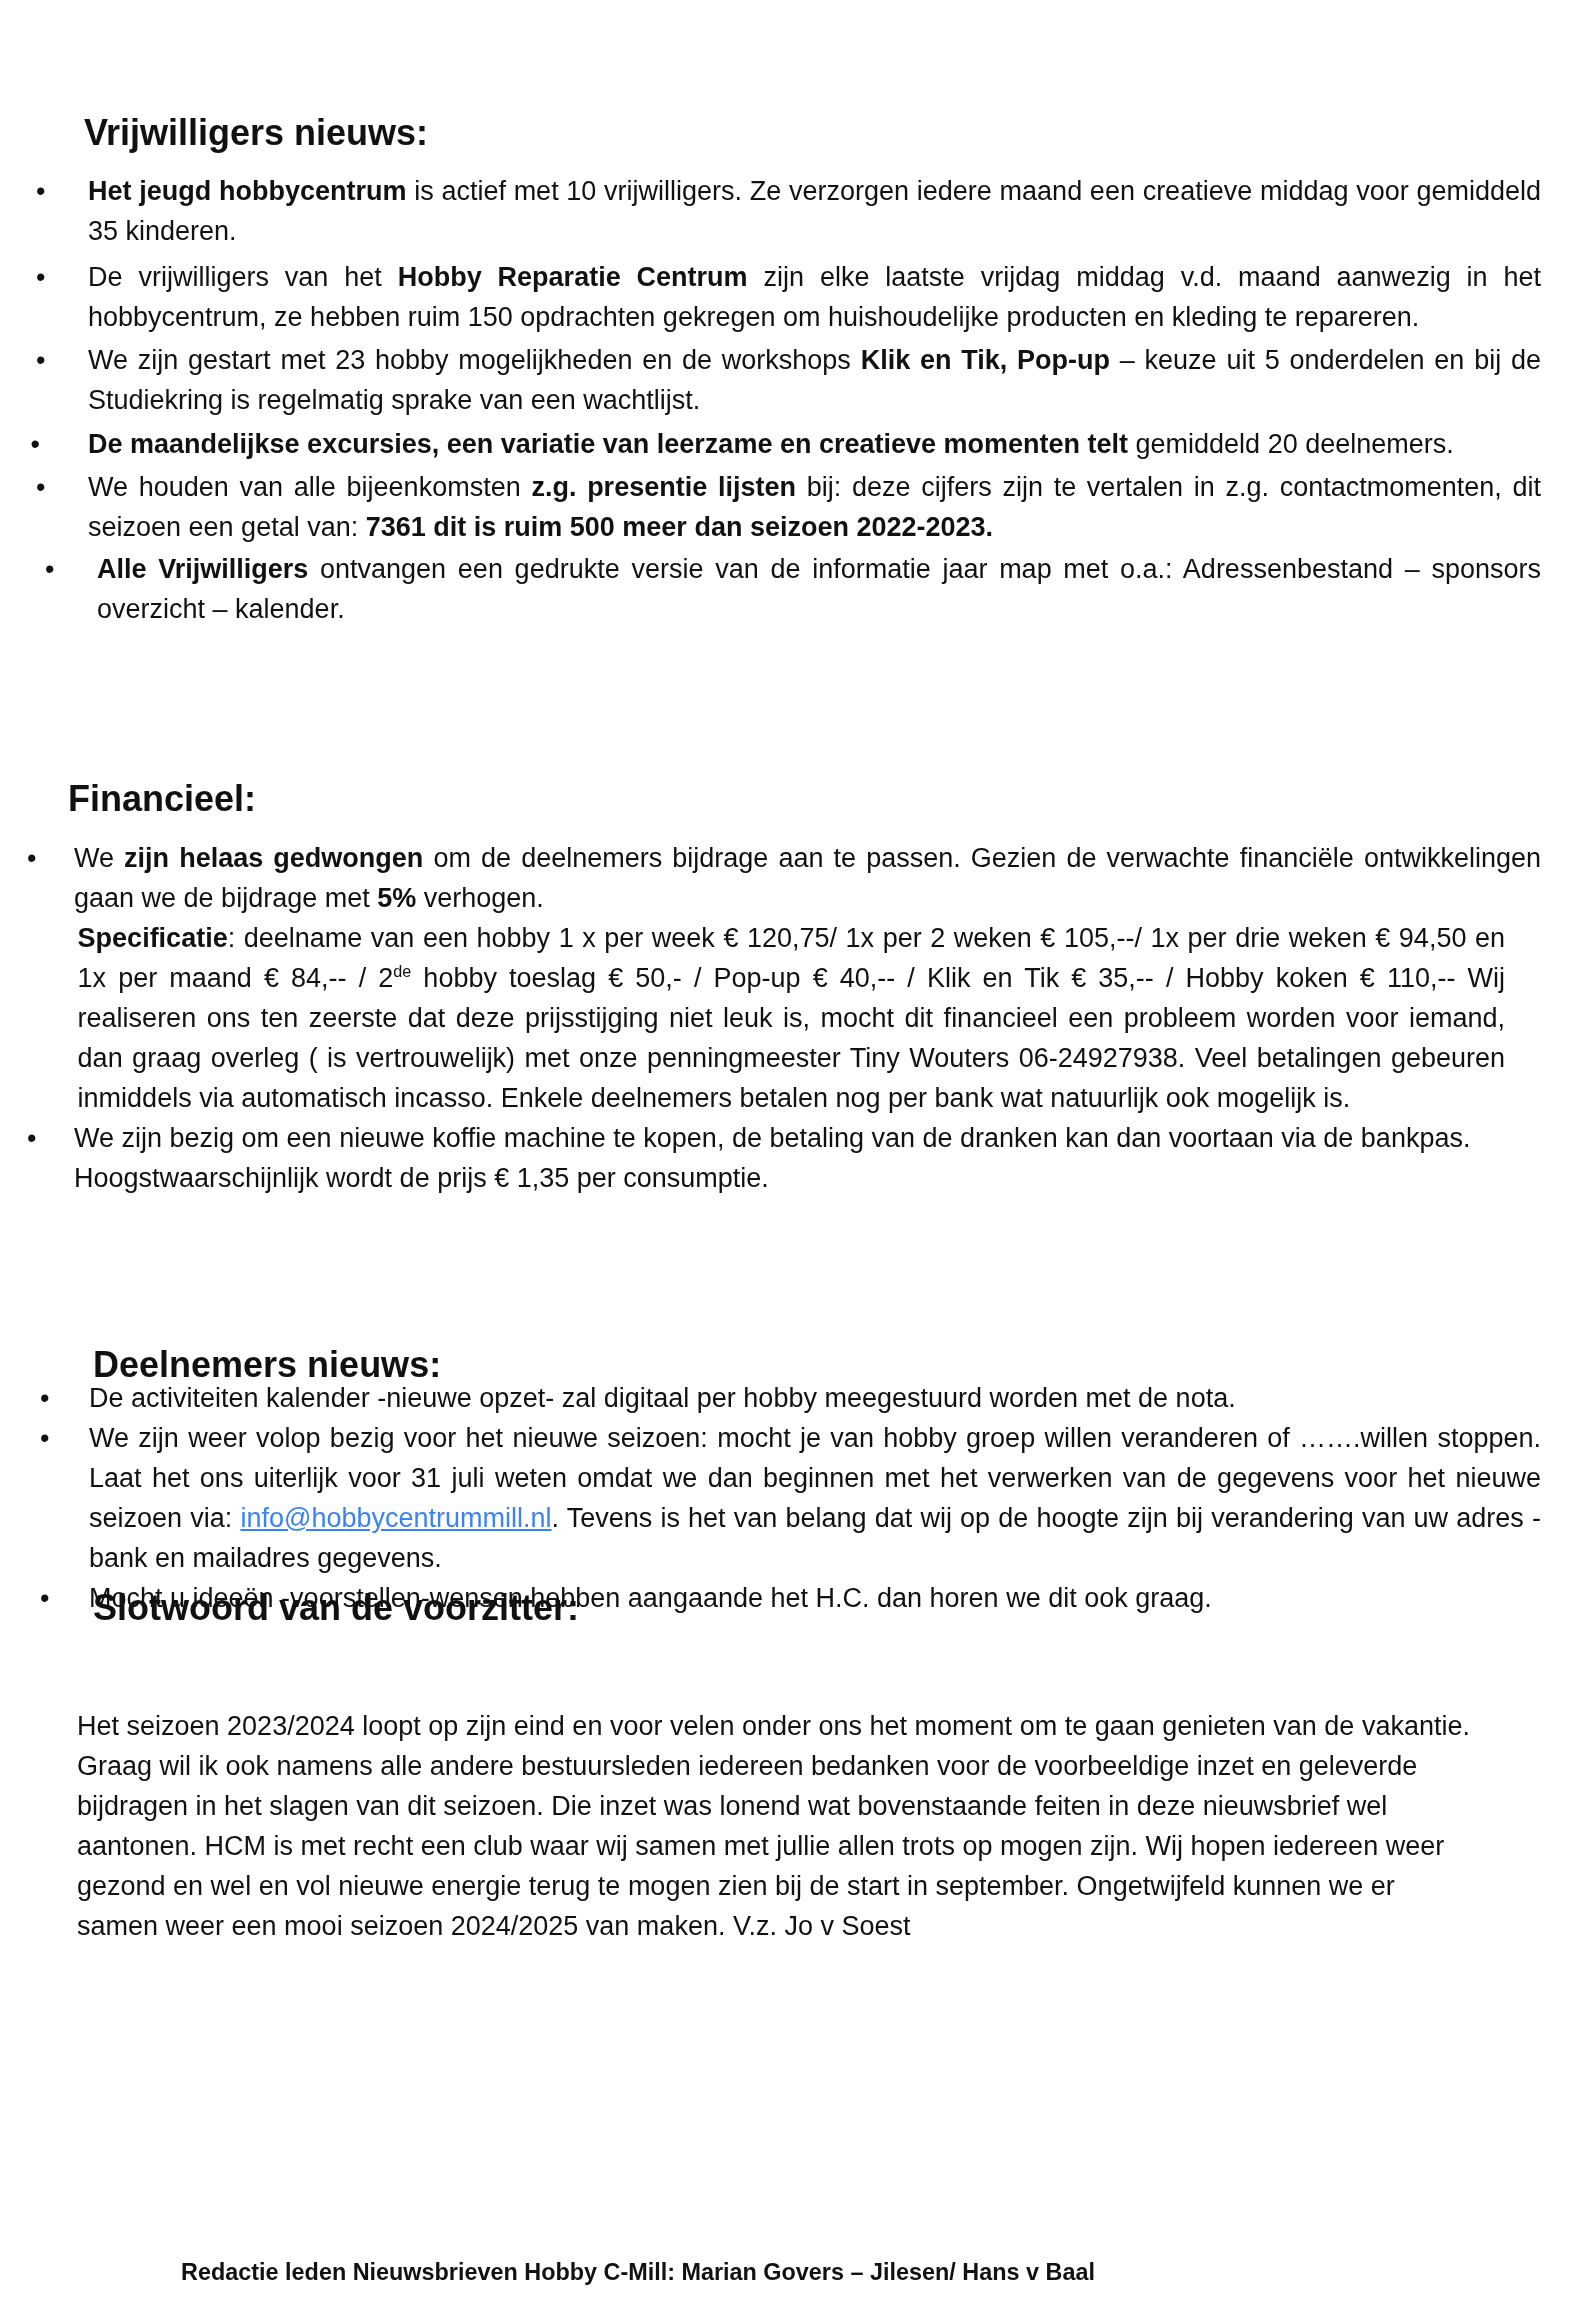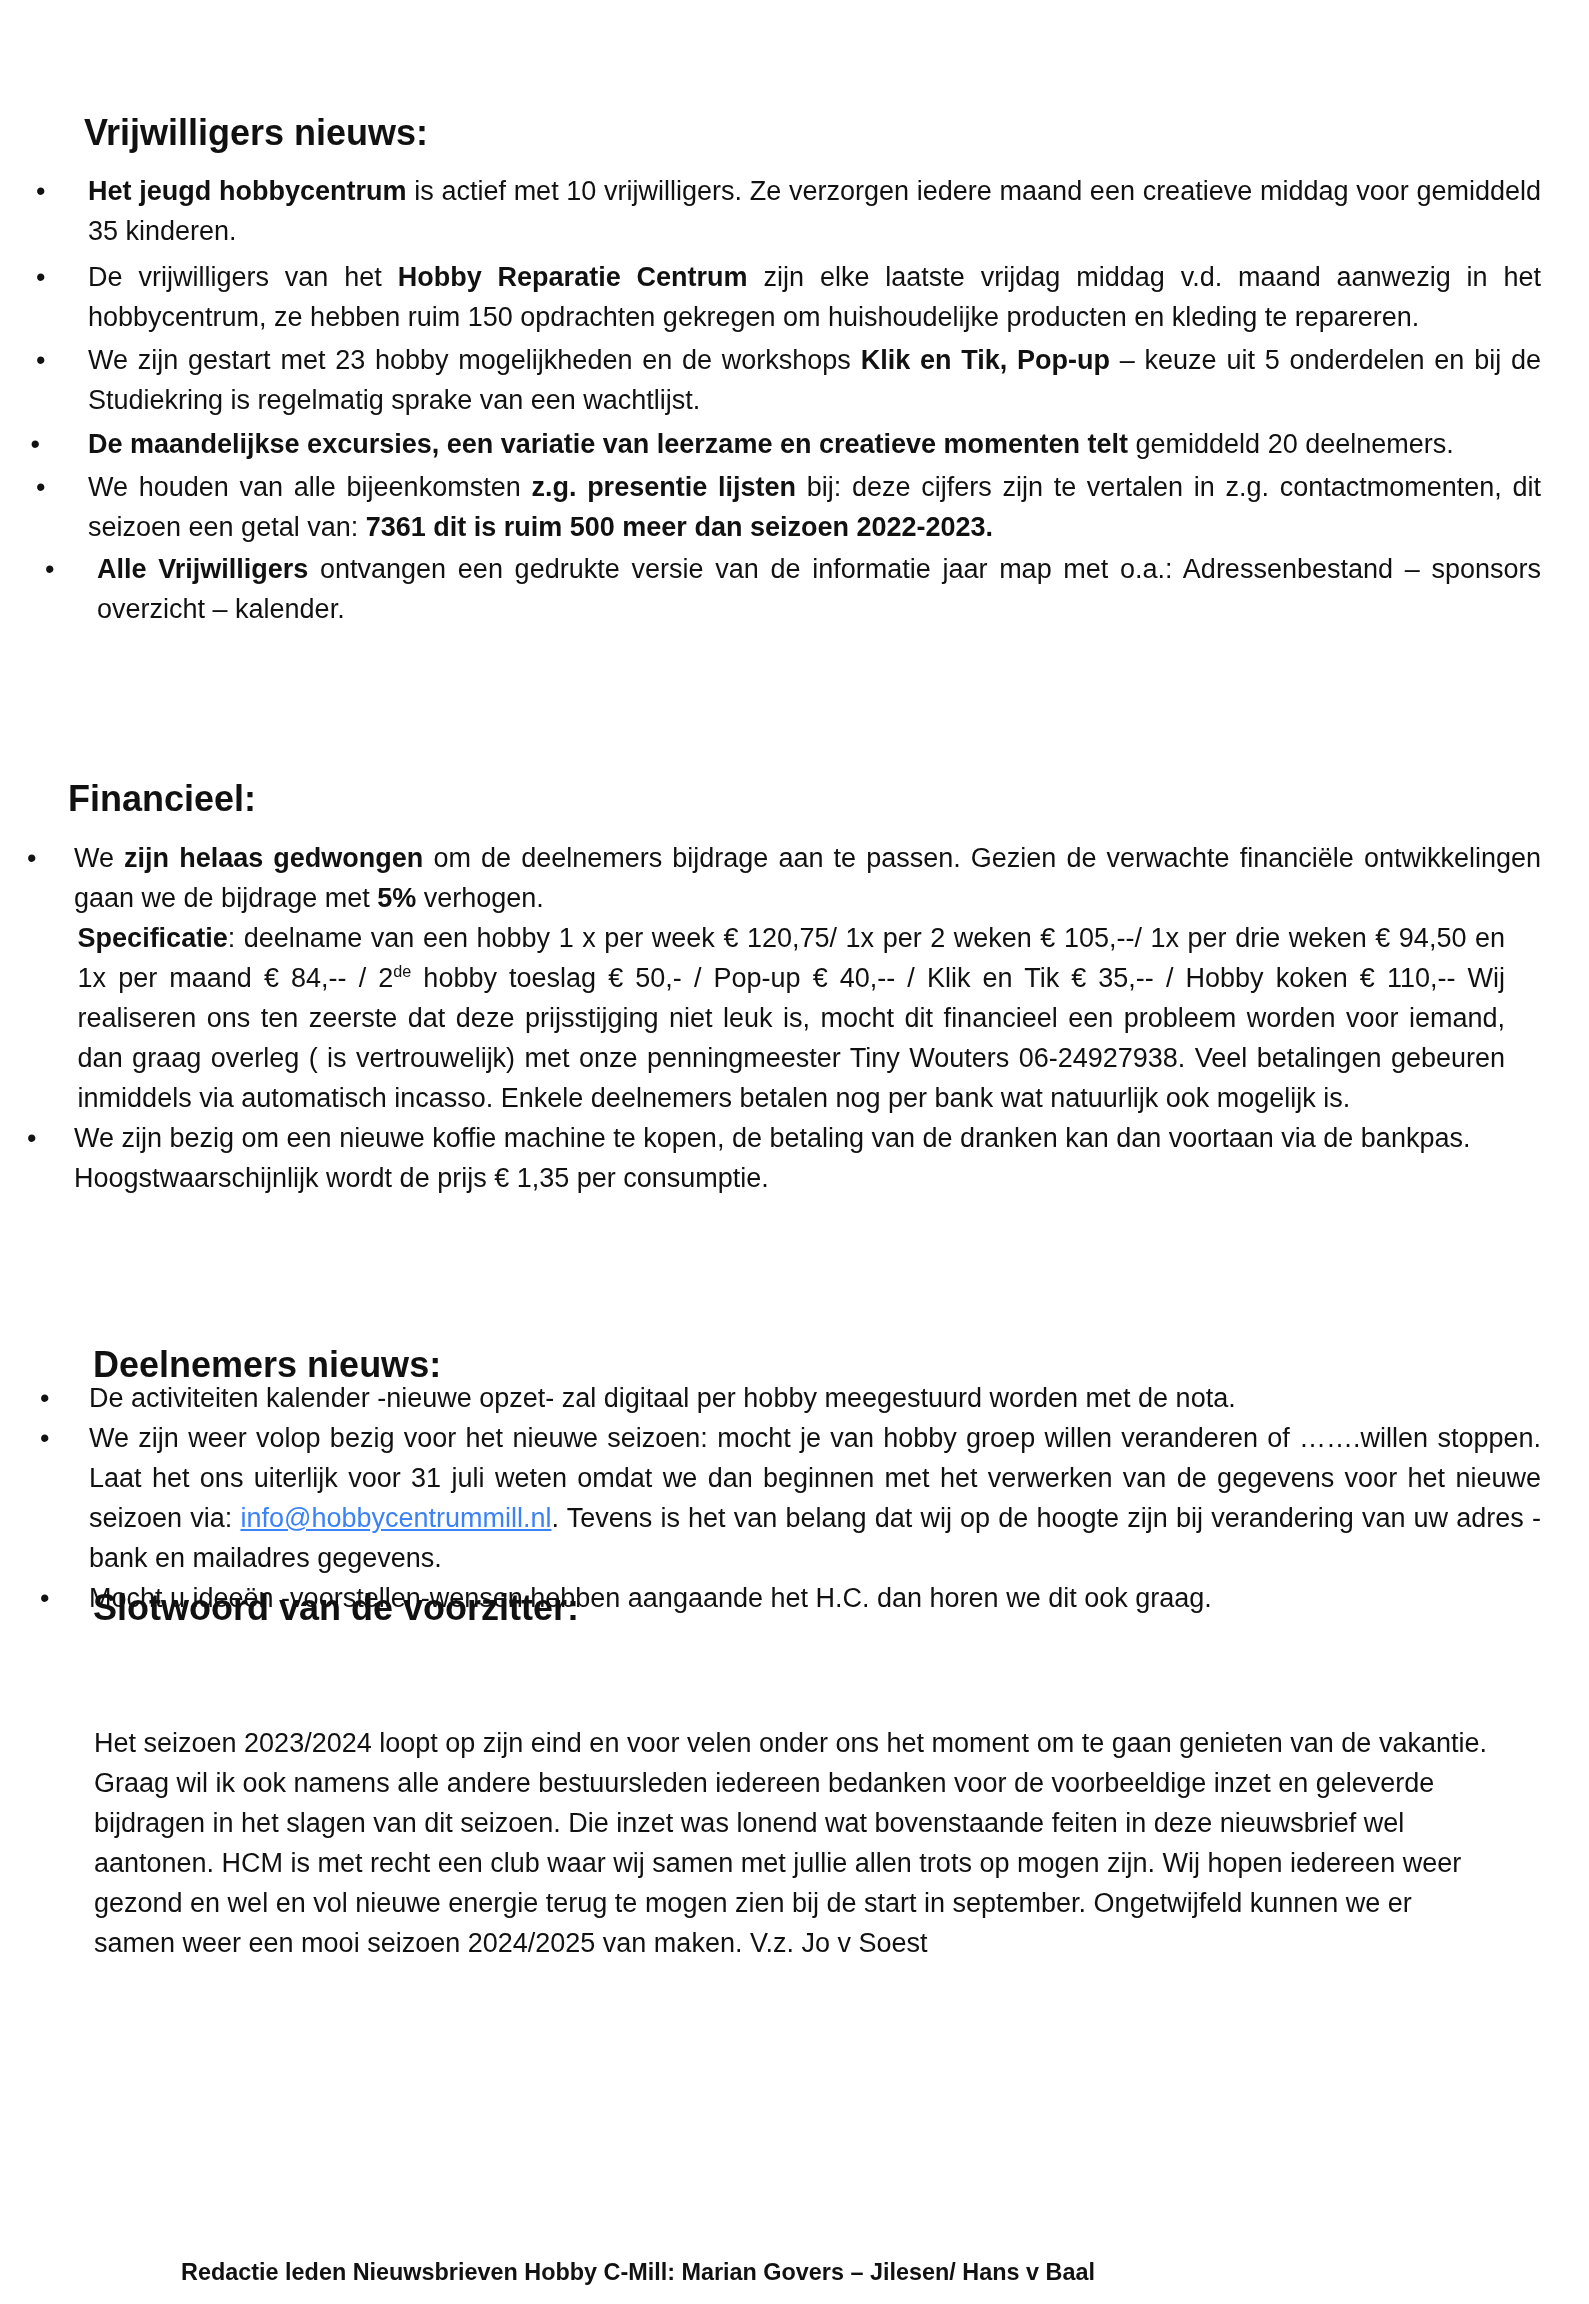--- a/index.html
+++ b/index.html
@@ -5,21 +5,21 @@
   html, body { margin: 0; padding: 0; background: #ffffff; }
   body { width: 1590px; height: 2304px; position: relative; overflow: hidden;
          font-family: "Liberation Sans", sans-serif; color: #111; }
   .h { position: absolute; font-weight: bold; font-size: 36px; line-height: 43px; margin: 16px; }
   .ul { position: absolute; margin: 0; padding: 0; list-style: none; }
   .li { position: relative; font-size: 27px; line-height: 40px; }
   .bul { position: absolute; top: 0; font-size: 27px; line-height: 40px; }
   .just { text-align: justify; text-align-last: left; }
   b { font-weight: bold; }
   a.mail { color: #3b82f6; text-decoration: underline; }
-  .para { position: absolute; font-size: 27px; line-height: 40px; margin: 17px; }
+  .para { position: absolute; font-size: 27px; line-height: 40px; margin: 0; }
   .footer { position: absolute; left: 0; width: 1276px; text-align: center;
             font-size: 23.4px; font-weight: bold; top: 2257px; line-height: 31px; }
   sup { font-size: 60%; line-height: 0; }
 </style>
 </head>
 <body>
 
 <h2 class="h" style="left:68px; top:95px;">Vrijwilligers nieuws:</h2>
 
 <ul class="ul" style="left:36px; top:171px; width:1505px;">

